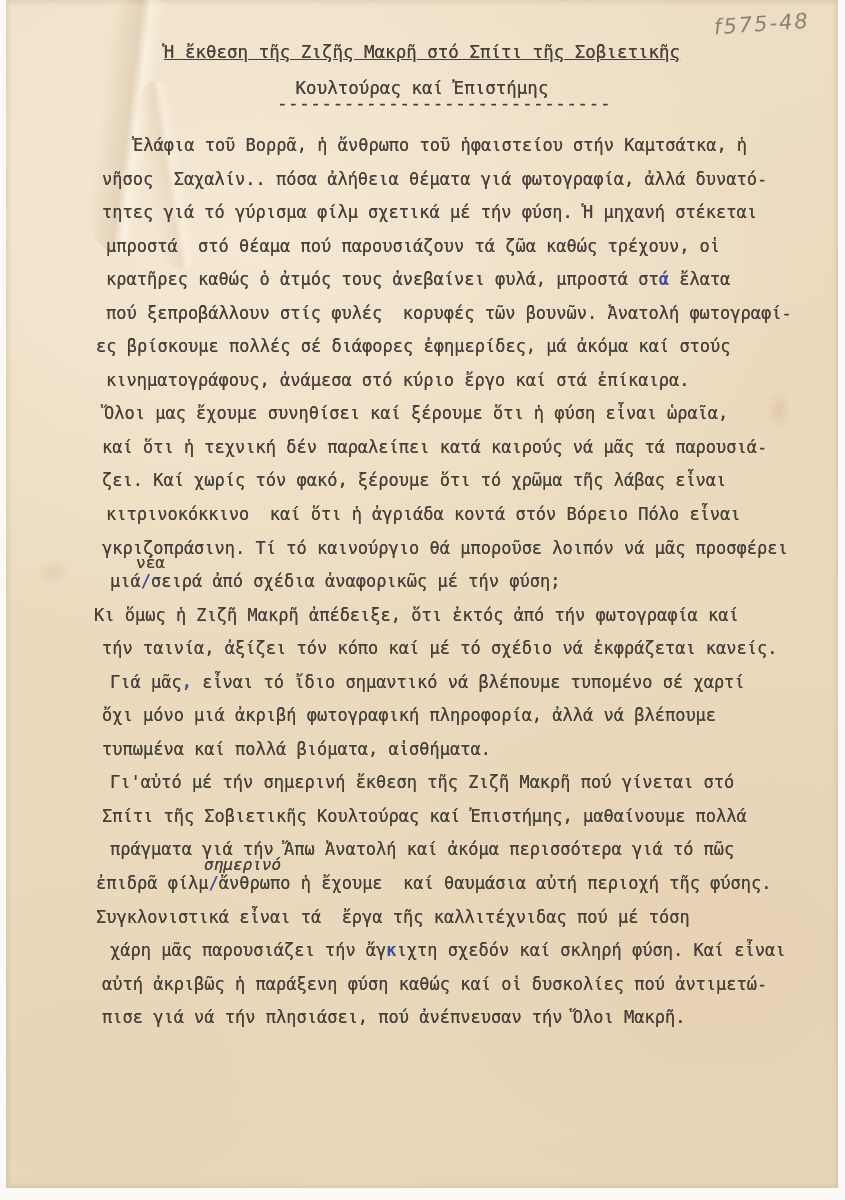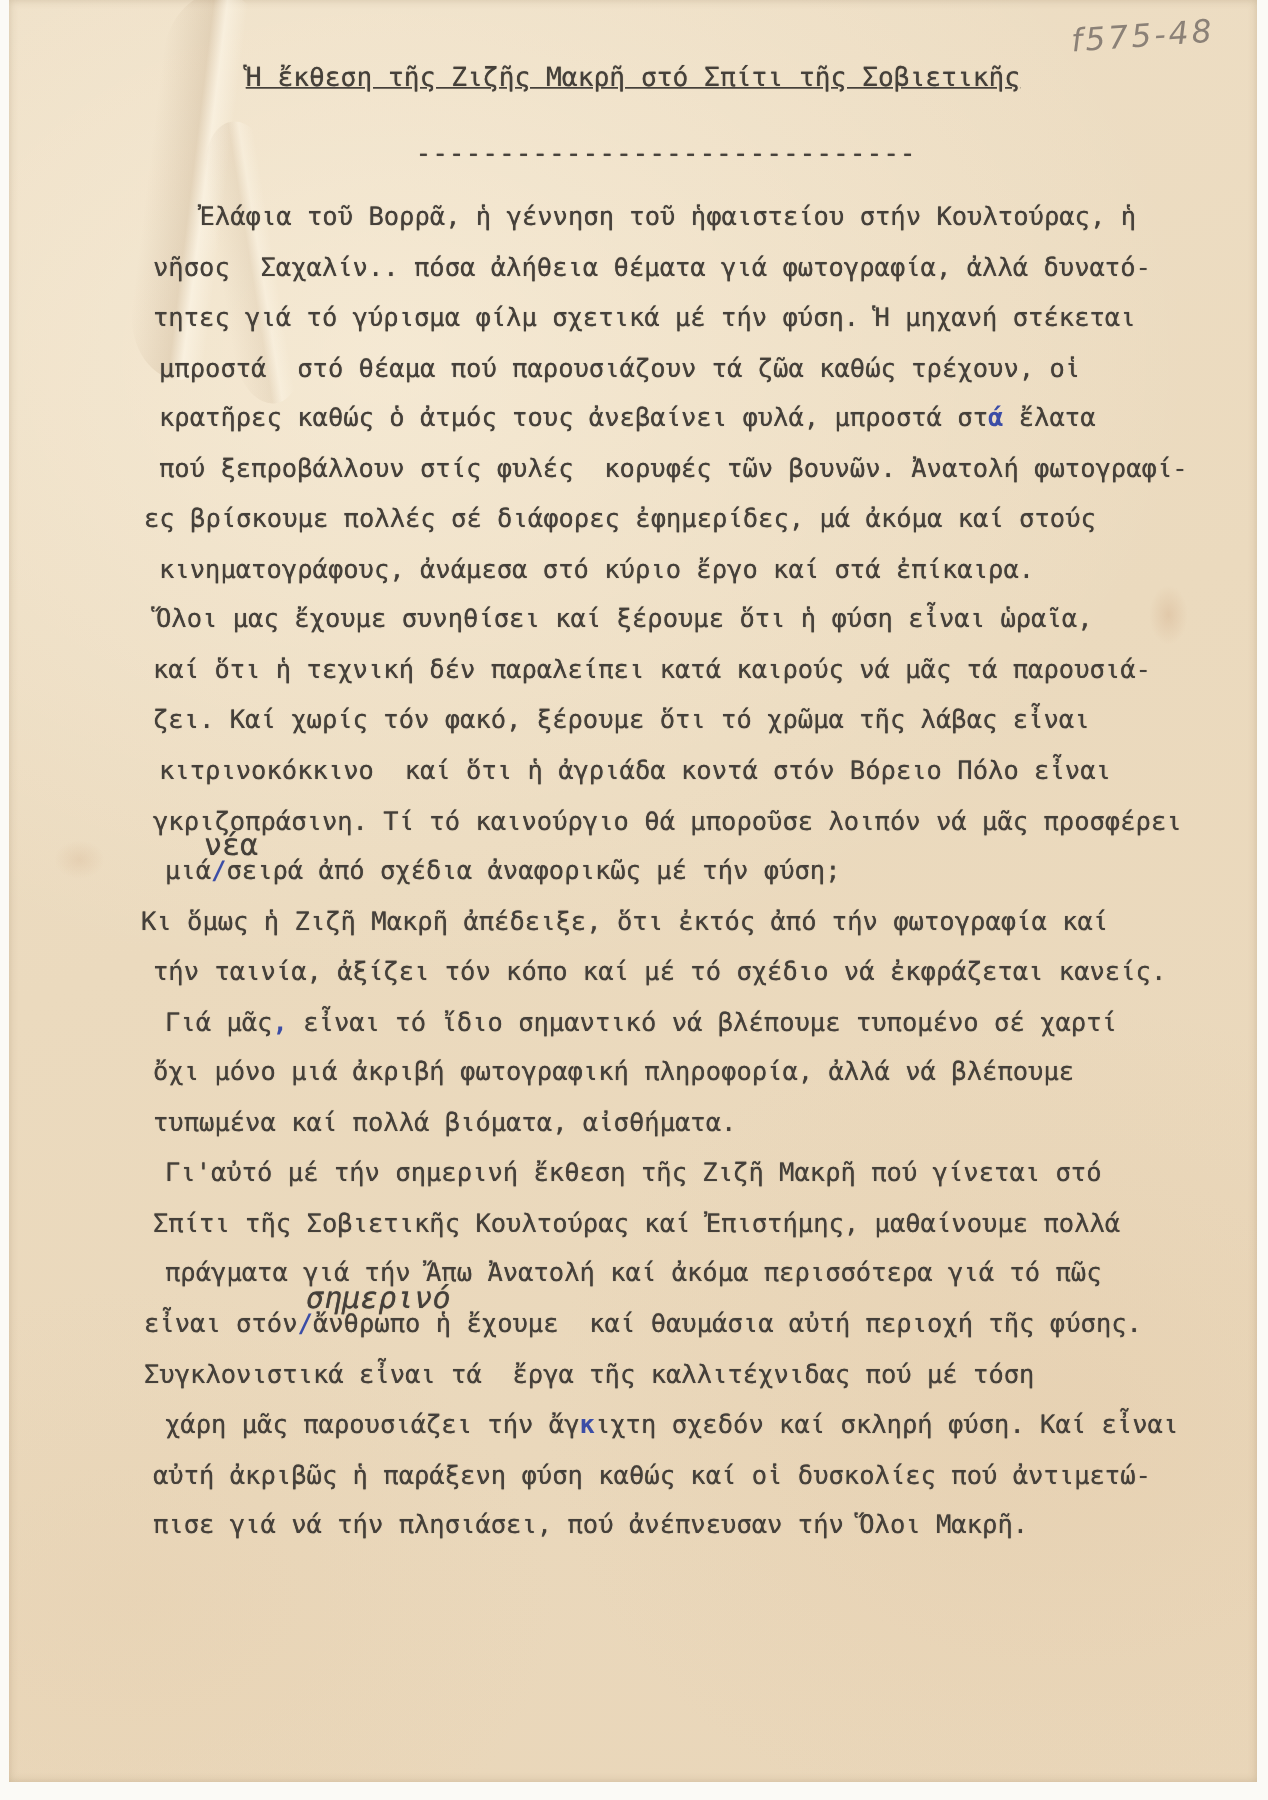--- a/index.html
+++ b/index.html
@@ -37,44 +37,45 @@
     color:#8b8177;font-family:"DejaVu Sans", sans-serif;font-style:italic;
     font-size:21px;letter-spacing:2px;transform:rotate(-4deg);
   }
   .title-line1{position:absolute;top:42px;left:0;width:100%;text-align:center;font-size:17.5px;white-space:pre;text-decoration:underline;}
   .title-line2{position:absolute;top:78px;left:0;width:100%;text-align:center;font-size:17.5px;white-space:pre;}
   .title-underline{position:absolute;top:93px;left:22px;width:100%;text-align:center;font-size:17.5px;letter-spacing:.6px;white-space:pre;}
   .body-block{position:absolute;top:134px;left:0;width:845px;}
   .line{position:relative;height:33.55px;line-height:22px;font-size:17px;white-space:pre;}
   .blue{color:#3b4da6;text-shadow:none;font-weight:bold;}
   .above{
-    position:absolute;top:-15px;font-size:20px;line-height:16px;color:#45403a;
+    position:absolute;top:-15px;font-size:16px;line-height:16px;color:#45403a;
     text-shadow:0 0 .5px rgba(62,56,48,.85);
   }
   .stain1{position:absolute;left:760px;top:390px;width:26px;height:40px;border-radius:50%;
     background:radial-gradient(rgba(196,150,110,.25), rgba(0,0,0,0) 70%);}
   .stain2{position:absolute;left:30px;top:560px;width:34px;height:26px;border-radius:50%;
     background:radial-gradient(rgba(196,150,110,.18), rgba(0,0,0,0) 70%);}
 </style>
 </head>
 <body>
 
 <div class="paper">
   <div class="crease"></div>
   <div class="crease2"></div>
   <div class="stain1"></div>
   <div class="stain2"></div>
 
   <div class="annotation">f575-48</div>
 
   <div class="title-line1 typed">Ἡ ἔκθεση τῆς Ζιζῆς Μακρῆ στό Σπίτι τῆς Σοβιετικῆς</div>
+  <div class="title-line2 typed">Κουλτούρας καί Ἐπιστήμης</div>
   <div class="title-underline typed">------------------------------</div>
 
   <div class="body-block typed" id="body-block">
-      <div class="line" style="padding-left: 127px;"><span>Ἐλάφια τοῦ Βορρᾶ, ἡ γέννηση τοῦ ἡφαιστείου στήν Κουλτούρας, ἡ</span></div>
+      <div class="line" style="padding-left: 127px;"><span>Ἐλάφια τοῦ Βορρᾶ, ἡ ἄνθρωπο τοῦ ἡφαιστείου στήν Καμτσάτκα, ἡ</span></div>
       <div class="line" style="padding-left: 96px;"><span>νῆσος  Σαχαλίν.. πόσα ἀλήθεια θέματα γιά φωτογραφία, ἀλλά δυνατό-</span></div>
       <div class="line" style="padding-left: 96px;"><span>τητες γιά τό γύρισμα φίλμ σχετικά μέ τήν φύση. Ἡ μηχανή στέκεται</span></div>
       <div class="line" style="padding-left: 100px;"><span>μπροστά  στό θέαμα πού παρουσιάζουν τά ζῶα καθώς τρέχουν, οἱ</span></div>
       <div class="line" style="padding-left: 100px;"><span>κρατῆρες καθώς ὁ ἀτμός τους ἀνεβαίνει φυλά, μπροστά στ</span><span class="blue">ά</span><span> ἔλατα</span></div>
       <div class="line" style="padding-left: 100px;"><span>πού ξεπροβάλλουν στίς φυλές  κορυφές τῶν βουνῶν. Ἀνατολή φωτογραφί-</span></div>
       <div class="line" style="padding-left: 90px;"><span>ες βρίσκουμε πολλές σέ διάφορες ἐφημερίδες, μά ἀκόμα καί στούς</span></div>
       <div class="line" style="padding-left: 100px;"><span>κινηματογράφους, ἀνάμεσα στό κύριο ἔργο καί στά ἐπίκαιρα.</span></div>
       <div class="line" style="padding-left: 98px;"><span>Ὅλοι μας ἔχουμε συνηθίσει καί ξέρουμε ὅτι ἡ φύση εἶναι ὡραῖα,</span></div>
       <div class="line" style="padding-left: 96px;"><span>καί ὅτι ἡ τεχνική δέν παραλείπει κατά καιρούς νά μᾶς τά παρουσιά-</span></div>
       <div class="line" style="padding-left: 96px;"><span>ζει. Καί χωρίς τόν φακό, ξέρουμε ὅτι τό χρῶμα τῆς λάβας εἶναι</span></div>
@@ -82,19 +83,19 @@
       <div class="line" style="padding-left: 96px;"><span>γκριζοπράσινη. Τί τό καινούργιο θά μποροῦσε λοιπόν νά μᾶς προσφέρει</span></div>
       <div class="line" style="padding-left: 104px;"><span class="above" style="left: 130px;">νέα</span><span>μιά</span><span class="blue">/</span><span>σειρά ἀπό σχέδια ἀναφορικῶς μέ τήν φύση;</span></div>
       <div class="line" style="padding-left: 88px;"><span>Κι ὅμως ἡ Ζιζῆ Μακρῆ ἀπέδειξε, ὅτι ἐκτός ἀπό τήν φωτογραφία καί</span></div>
       <div class="line" style="padding-left: 96px;"><span>τήν ταινία, ἀξίζει τόν κόπο καί μέ τό σχέδιο νά ἐκφράζεται κανείς.</span></div>
       <div class="line" style="padding-left: 104px;"><span>Γιά μᾶς</span><span class="blue">,</span><span> εἶναι τό ἴδιο σημαντικό νά βλέπουμε τυπομένο σέ χαρτί</span></div>
       <div class="line" style="padding-left: 96px;"><span>ὄχι μόνο μιά ἀκριβή φωτογραφική πληροφορία, ἀλλά νά βλέπουμε</span></div>
       <div class="line" style="padding-left: 96px;"><span>τυπωμένα καί πολλά βιόματα, αἰσθήματα.</span></div>
       <div class="line" style="padding-left: 104px;"><span>Γι'αὐτό μέ τήν σημερινή ἔκθεση τῆς Ζιζῆ Μακρῆ πού γίνεται στό</span></div>
       <div class="line" style="padding-left: 96px;"><span>Σπίτι τῆς Σοβιετικῆς Κουλτούρας καί Ἐπιστήμης, μαθαίνουμε πολλά</span></div>
       <div class="line" style="padding-left: 104px;"><span>πράγματα γιά τήν Ἄπω Ἀνατολή καί ἀκόμα περισσότερα γιά τό πῶς</span></div>
-      <div class="line" style="padding-left: 90px;"><span class="above" style="left: 198px; font-style: italic;">σημερινό</span><span>εἶναι στόν</span><span class="blue">/</span><span>ἄνθρωπο ἡ ἔχουμε  καί θαυμάσια αὐτή περιοχή τῆς φύσης.</span></div>
+      <div class="line" style="padding-left: 90px;"><span class="above" style="left: 198px; font-style: italic;">σημερινό</span><span>ἐπιδρᾶ φίλμ</span><span class="blue">/</span><span>ἄνθρωπο ἡ ἔχουμε  καί θαυμάσια αὐτή περιοχή τῆς φύσης.</span></div>
       <div class="line" style="padding-left: 90px;"><span>Συγκλονιστικά εἶναι τά  ἔργα τῆς καλλιτέχνιδας πού μέ τόση</span></div>
       <div class="line" style="padding-left: 104px;"><span>χάρη μᾶς παρουσιάζει τήν ἄγ</span><span class="blue">κ</span><span>ιχτη σχεδόν καί σκληρή φύση. Καί εἶναι</span></div>
       <div class="line" style="padding-left: 96px;"><span>αὐτή ἀκριβῶς ἡ παράξενη φύση καθώς καί οἱ δυσκολίες πού ἀντιμετώ-</span></div>
       <div class="line" style="padding-left: 96px;"><span>πισε γιά νά τήν πλησιάσει, πού ἀνέπνευσαν τήν Ὅλοι Μακρῆ.</span></div>
     </div>
 </div>
 
 </body></html>

